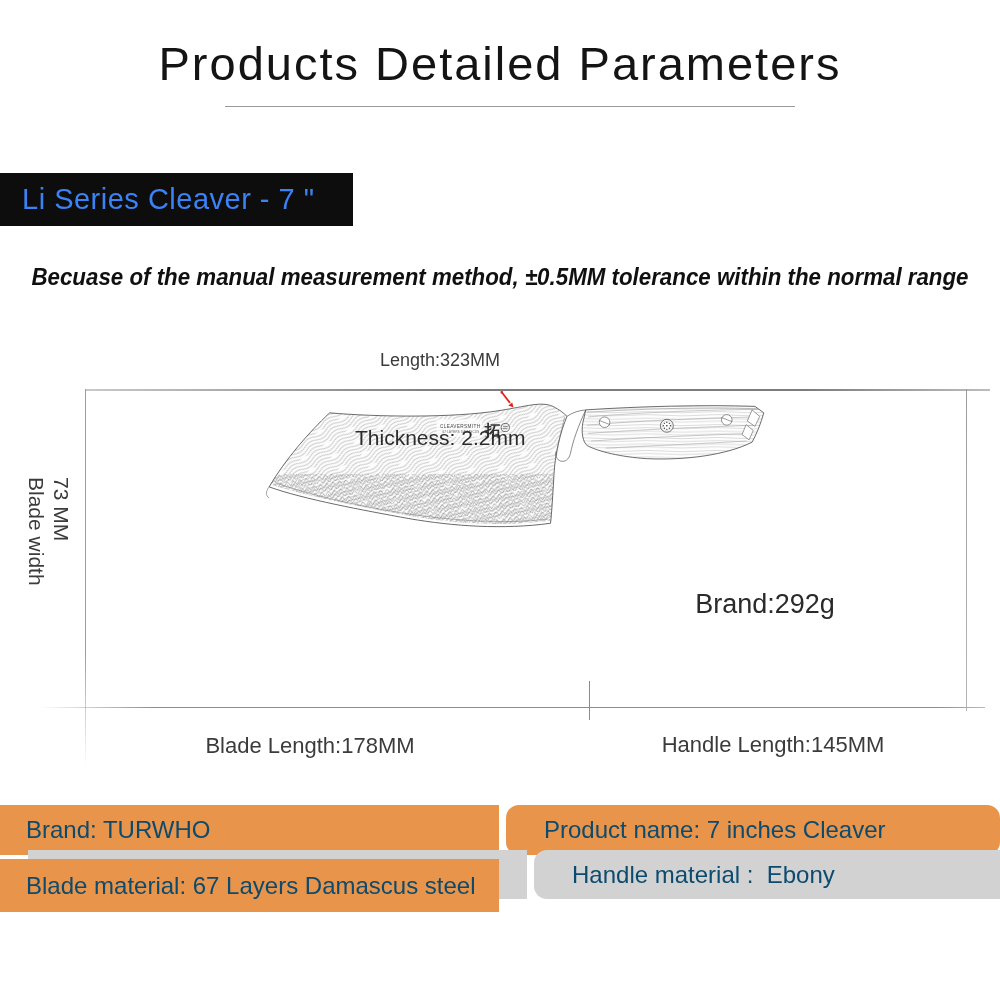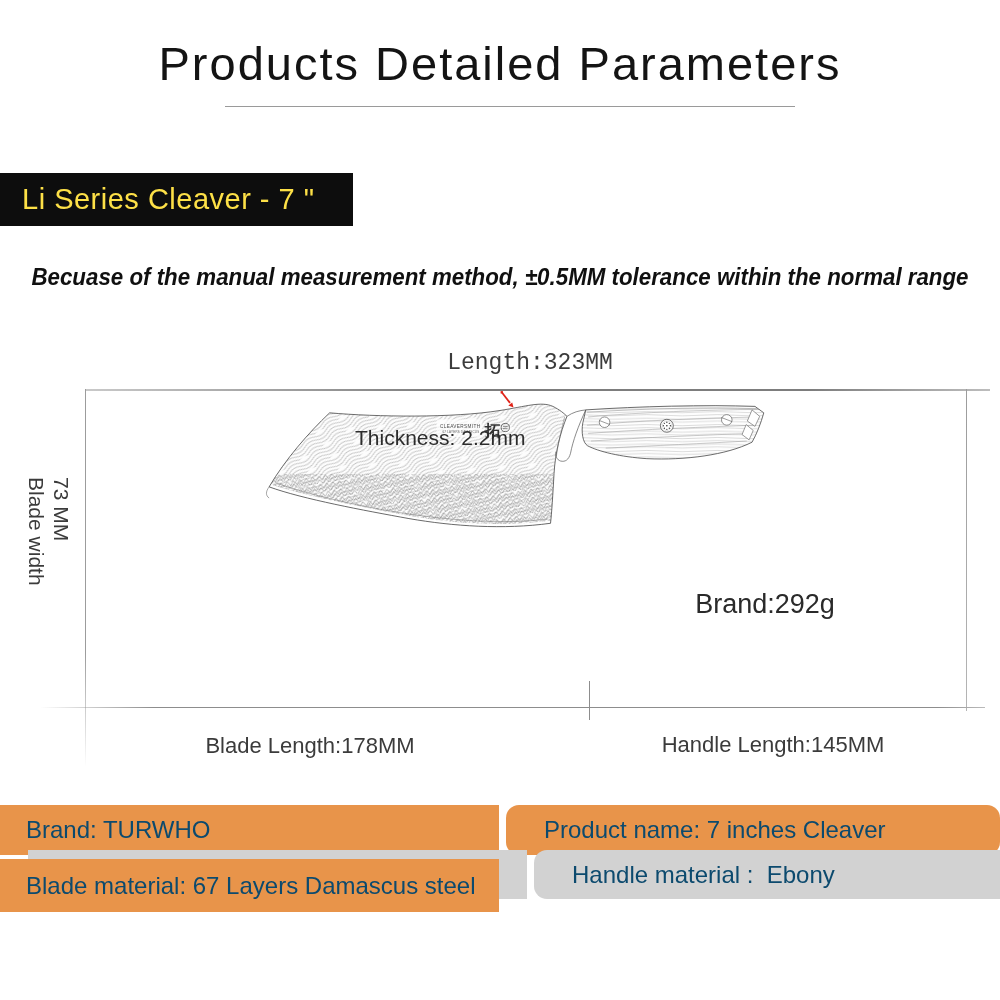--- a/index.html
+++ b/index.html
@@ -8,38 +8,38 @@
   .abs{position:absolute;}
 
   
   #page-title{left:0;top:36px;width:1000px;text-align:center;
     font-size:47px;letter-spacing:2px;font-weight:400;color:#141414;}
   #title-rule{left:225px;top:106px;width:570px;height:1px;background:#9a9a9a;}
 
   
   #series-banner{left:0;top:173px;width:353px;height:53px;background:#0d0d0d;
     display:flex;align-items:center;}
-  #series-banner span{color:#fde047;font-size:29px;letter-spacing:.5px;padding-left:22px;white-space:pre;}
+  #series-banner span{color:#3b82f6;font-size:29px;letter-spacing:.5px;padding-left:22px;white-space:pre;}
 
   
   #note{left:0;top:264px;width:1000px;text-align:center;font-size:23px;
     font-weight:bold;font-style:italic;color:#101010;transform:scaleX(.97);}
   #dim-top{left:85px;top:389px;width:905px;height:2px;
     background:linear-gradient(90deg,#c9c9c9,#7d7d7d 40%,#7d7d7d 80%,#bdbdbd);}
   #dim-left{left:85px;top:389px;width:1px;height:378px;
     background:linear-gradient(180deg,#9c9c9c 70%,rgba(150,150,150,0));}
   #dim-right{left:966px;top:389px;width:1px;height:322px;
     background:linear-gradient(180deg,#9c9c9c,#b5b5b5);}
   #dim-bottom{left:40px;top:707px;width:945px;height:1px;
     background:linear-gradient(90deg,rgba(150,150,150,0),#8d8d8d 12%,#8d8d8d 95%,#bbb);}
   #dim-tick{left:589px;top:681px;width:1px;height:39px;background:#8d8d8d;}
 
   
   .dimlabel{color:#3b3b3b;font-weight:400;}
-  #label-length{left:380px;top:350px;width:300px;text-align:center;font-size:23px;font-family:Liberation Mono, monospace;}
+  #label-length{left:380px;top:350px;width:300px;text-align:left;font-size:18px;}
   #label-thickness{left:355px;top:426px;font-size:21px;color:#2c2c2c;}
   #label-weight{left:640px;top:589px;width:250px;text-align:center;font-size:27px;color:#2a2a2a;}
   #label-blade-length{left:160px;top:733px;width:300px;text-align:center;font-size:22px;}
   #label-handle-length{left:623px;top:732px;width:300px;text-align:center;font-size:22px;}
   #label-blade-width{left:24px;top:477px;writing-mode:vertical-lr;font-size:21px;color:#3b3b3b;line-height:25px;}
 
   
   #knife-svg{left:0;top:330px;}
 
   

